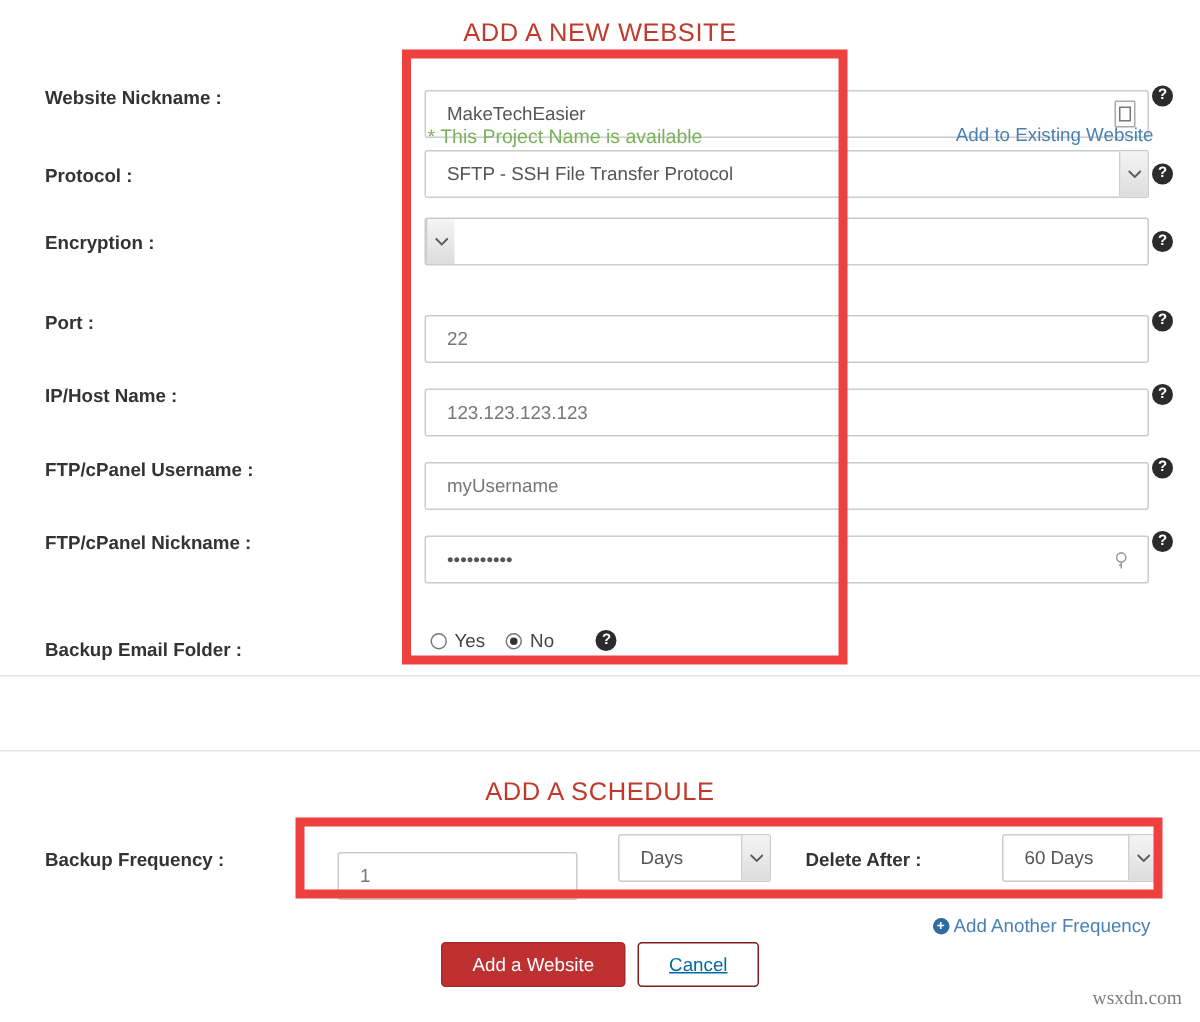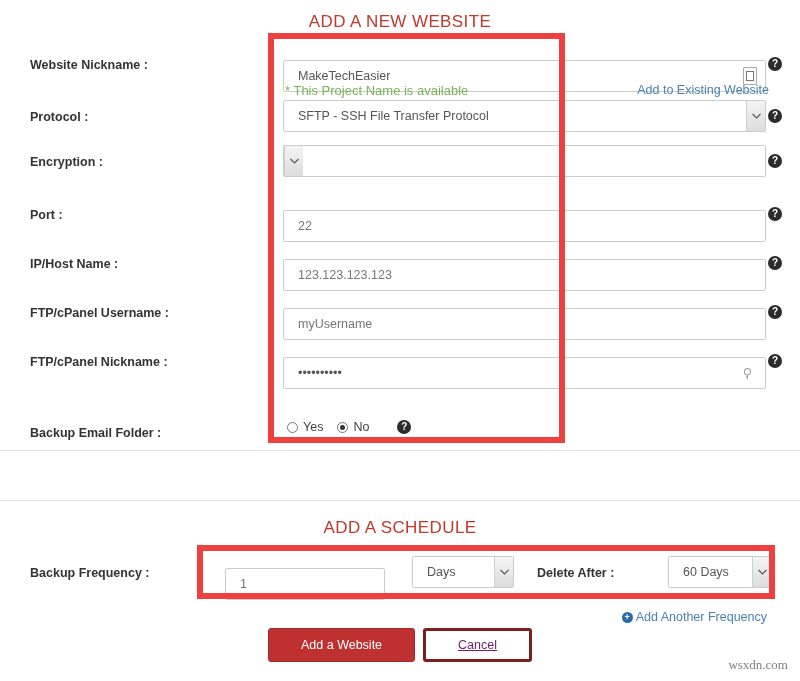--- a/index.html
+++ b/index.html
@@ -342,35 +342,35 @@
     position: absolute;
     left: 0;
     top: 628px;
     width: 800px;
     display: flex;
     justify-content: center;
     gap: 8px;
   }
   .btn {
     font-size: 12.5px;
-    padding: 7px 32px;
+    padding: 7px 20px;
     border-radius: 3px;
     cursor: pointer;
     box-sizing: border-box;
     font-family: "Liberation Sans", sans-serif;
   }
   #add-website-button {
     background: #bf3030;
     color: #ffffff;
     border: 1px solid #a82a2a;
   }
   #cancel-button {
     background: #ffffff;
-    color: #701a75;
-    border: 3px solid #7f1d1d;
+    color: #0369a1;
+    border: 1px solid #7f1d1d;
     text-decoration: underline;
   }
 
   
   #watermark {
     position: absolute;
     right: 12px;
     bottom: 8px;
     font-size: 13px;
     color: #808080;

